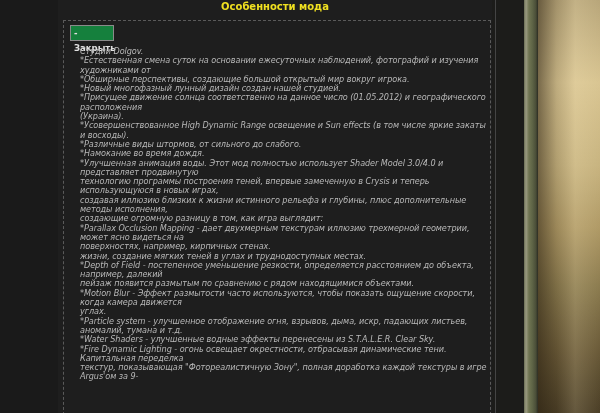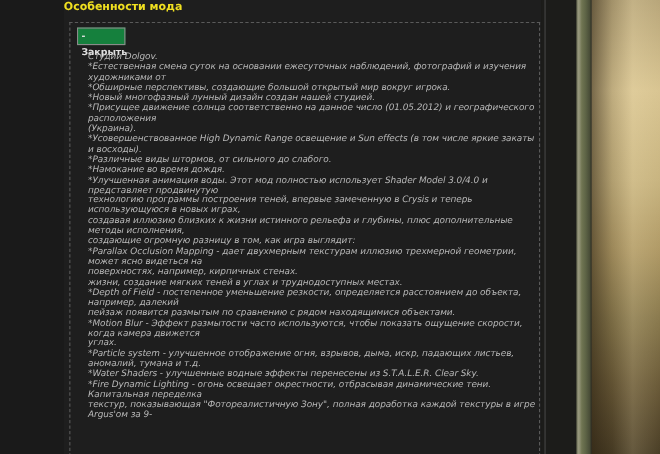--- a/index.html
+++ b/index.html
@@ -12,21 +12,21 @@
     .left-bg {
       position: absolute; left: 0; top: 0; width: 58px; height: 413px;
       background: #1a1a1a;
     }
     .main-panel {
       position: absolute; left: 58px; top: 0; width: 434px; height: 413px;
       background: #1e1e1e;
     }
     .header-title {
       position: absolute; left: 58px; top: 0; width: 434px; height: 20px;
-      color: #f0e020; font-weight: bold;
+      text-align: center; color: #f0e020; font-weight: bold;
       font-size: 10px; line-height: 13px; padding-top: 0px;
     }
     .spoiler-box {
       position: absolute; left: 63px; top: 20px; width: 428px; height: 400px;
       border: 1px dashed #5a5a5a;
       border-bottom: none;
       box-sizing: border-box;
     }
     .close-button {
       position: absolute; left: 70px; top: 25px; width: 44px; height: 16px;

